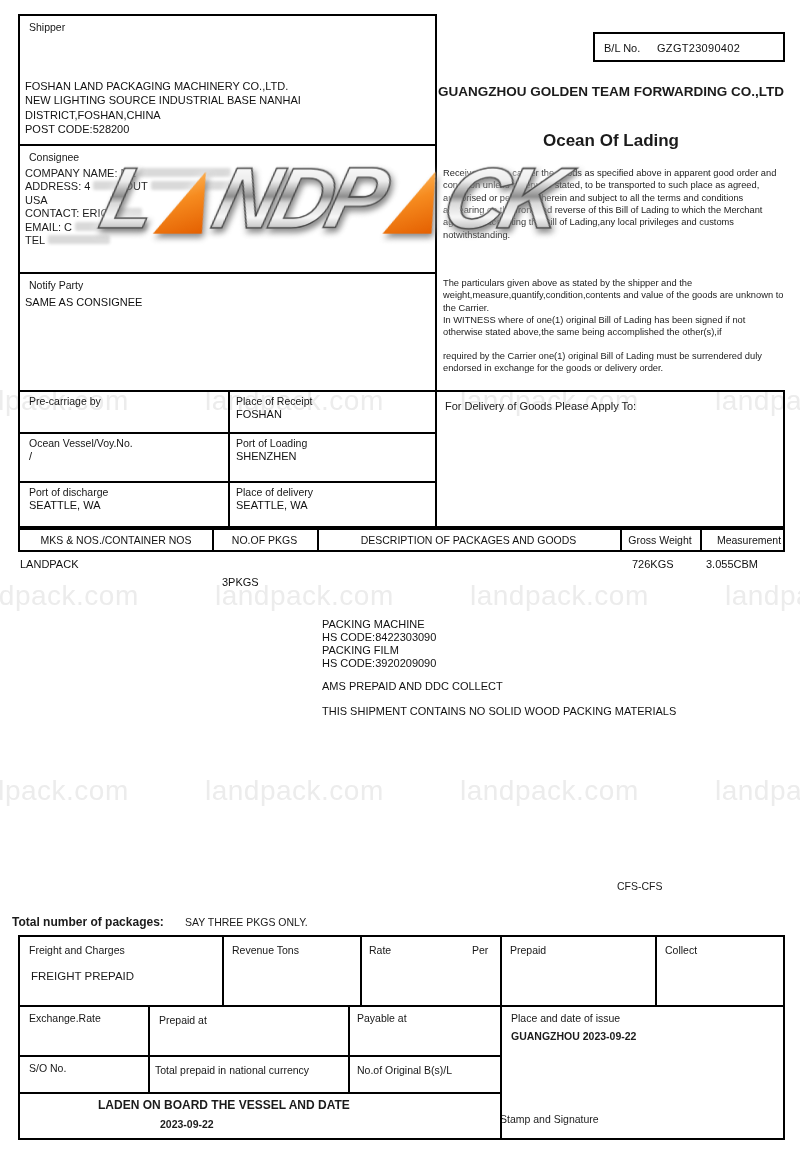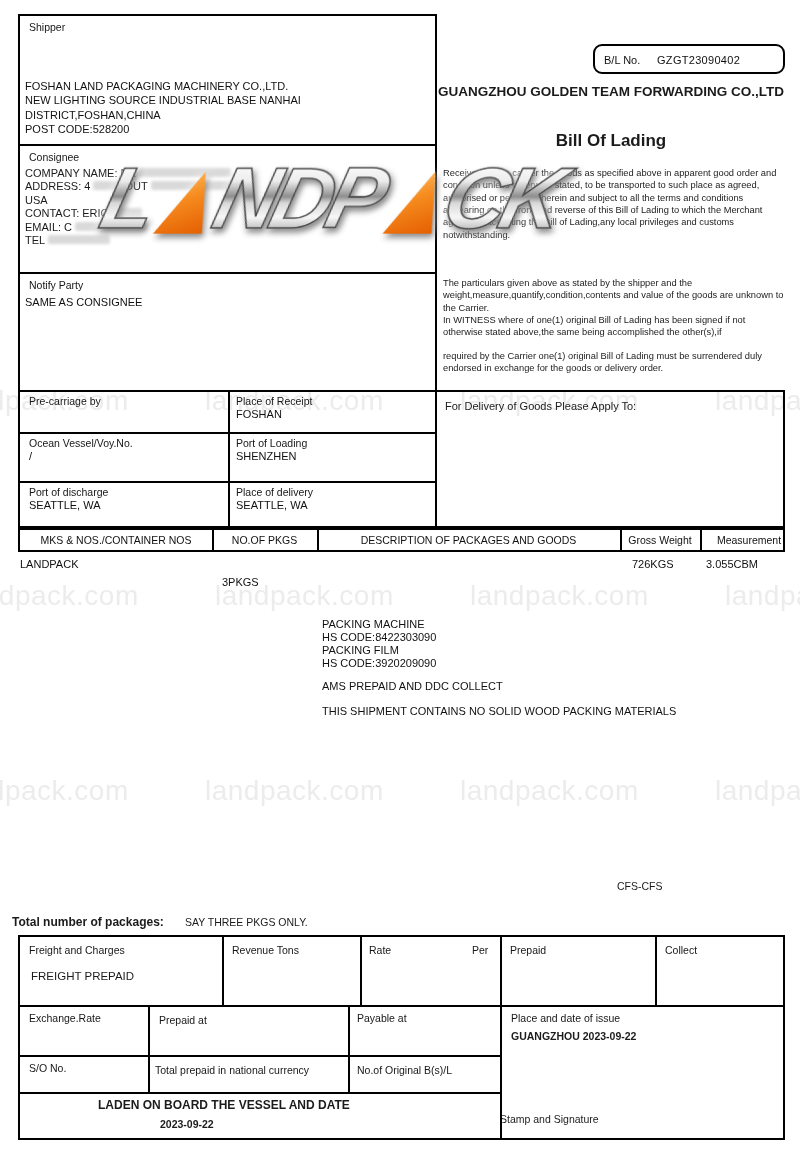--- a/index.html
+++ b/index.html
@@ -41,27 +41,27 @@
   <span class="wm" style="left:715px;top:385px">landpack.com</span>
   <span class="wm" style="left:-40px;top:580px">landpack.com</span>
   <span class="wm" style="left:215px;top:580px">landpack.com</span>
   <span class="wm" style="left:470px;top:580px">landpack.com</span>
   <span class="wm" style="left:725px;top:580px">landpack.com</span>
   <span class="wm" style="left:-50px;top:775px">landpack.com</span>
   <span class="wm" style="left:205px;top:775px">landpack.com</span>
   <span class="wm" style="left:460px;top:775px">landpack.com</span>
   <span class="wm" style="left:715px;top:775px">landpack.com</span>
 
-  <div class="boxed" style="left:593px;top:44px;width:192px;height:30px;border-radius:9px;">
+  <div class="boxed" style="left:593px;top:32px;width:192px;height:30px;">
     <span class="abs val" style="left:9px;top:8px">B/L No.</span>
     <span class="abs val" style="left:62px;top:8px;letter-spacing:.3px">GZGT23090402</span>
   </div>
 
   <div class="abs z1" style="left:437px;top:84px;width:348px;text-align:center;font-weight:bold;font-size:13.5px;line-height:1.25">GUANGZHOU GOLDEN TEAM FORWARDING CO.,LTD</div>
-  <div class="abs z1" style="left:437px;top:131px;width:348px;text-align:center;font-weight:bold;font-size:17px">Bill Of Lading</div>
+  <div class="abs z1" style="left:437px;top:131px;width:348px;text-align:center;font-weight:bold;font-size:17px">Ocean Of Lading</div>
 
   <p class="clause" style="left:443px;top:167px">Received by the carrier the goods as specified above in apparent good order and condition unless otherwise stated, to be transported to such place as agreed, authorised or permitted herein and subject to all the terms and conditions appearing on the front and reverse of this Bill of Lading to which the Merchant agrees by accepting the Bill of Lading,any local privileges and customs notwithstanding.</p>
   <p class="clause" style="left:443px;top:277px">The particulars given above as stated by the shipper and the weight,measure,quantify,condition,contents and value of the goods are unknown to the Carrier.</p>
   <p class="clause" style="left:443px;top:314px">In WITNESS where of one(1) original Bill of Lading has been signed if not otherwise stated above,the same being accomplished the other(s),if</p>
   <p class="clause" style="left:443px;top:350px">required by the Carrier one(1) original Bill of Lading must be surrendered duly endorsed in exchange for the goods or delivery order.</p>
 
   <div class="boxed" style="left:18px;top:14px;width:419px;height:514px;background:transparent">
 
     <div class="line" style="left:0;top:128px;width:415px;height:1.5px"></div>
     <div class="line" style="left:0;top:256px;width:415px;height:1.5px"></div>

